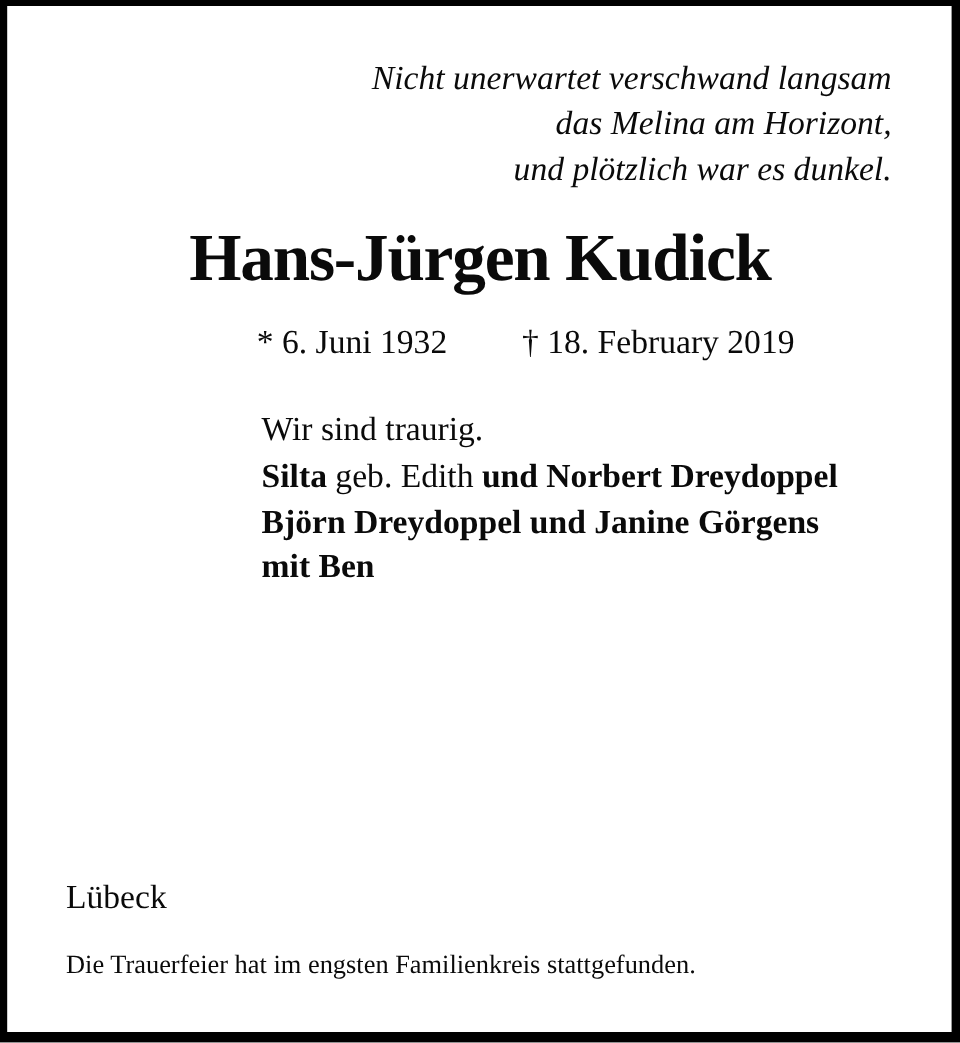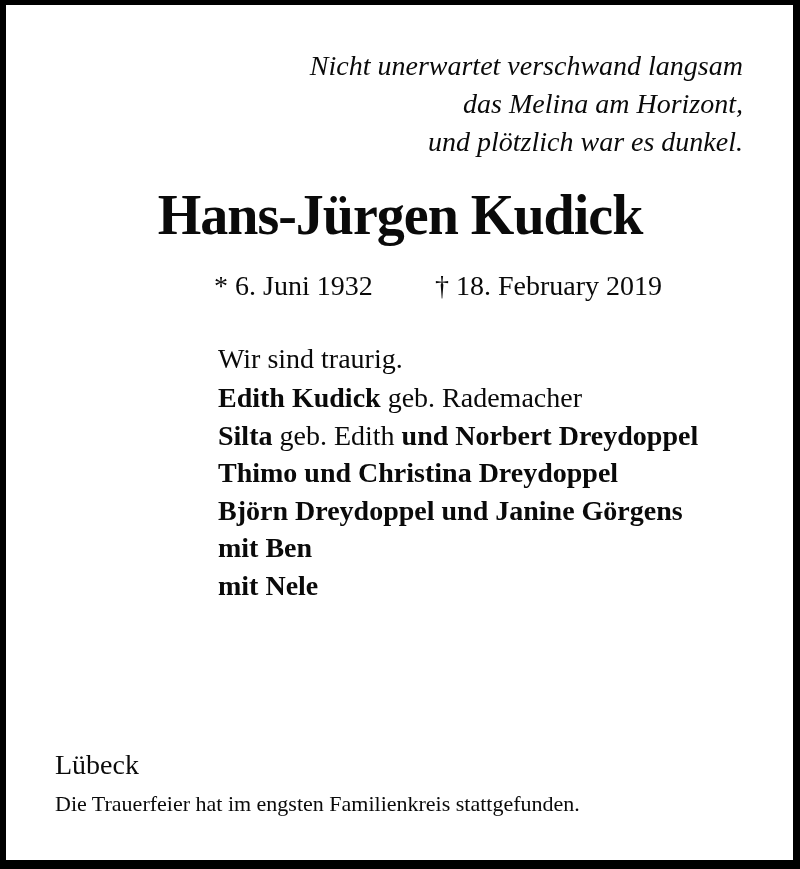--- a/index.html
+++ b/index.html
@@ -75,21 +75,20 @@
   }
   .mourner-line .bold { font-weight: bold; }
   .mourner-line .regular { font-weight: normal; }
   .place {
     position: absolute;
     top: 735px;
     left: 55px;
     font-size: 28px;
     line-height: 28px;
     white-space: nowrap;
-    margin-top: 16px;
   }
   .closing {
     position: absolute;
     top: 790px;
     left: 55px;
     font-size: 22px;
     line-height: 28px;
     white-space: nowrap;
   }
 </style>
@@ -106,23 +105,20 @@
   </div>
 
   <h1 class="title">Hans-Jürgen Kudick</h1>
 
   <div class="date birth">* 6. Juni 1932</div>
   <div class="date death">† 18. February 2019</div>
 
   <div class="intro">Wir sind traurig.</div>
 
   <div class="mourners">
-      <div class="mourner-line"><span class="bold">Edith Kudick</span><span class="regular"> geb. Rademacher</span></div>
       <div class="mourner-line"><span class="bold">Silta</span><span class="regular"> geb. Edith </span><span class="bold">und Norbert Dreydoppel</span></div>
-      <div class="mourner-line"><span class="bold">Thimo und Christina Dreydoppel</span></div>
       <div class="mourner-line"><span class="bold">Björn Dreydoppel und Janine Görgens</span></div>
       <div class="mourner-line"><span class="bold">mit Ben</span></div>
-      <div class="mourner-line"><span class="bold">mit Nele</span></div>
     </div>
 
   <div class="place">Lübeck</div>
   <div class="closing">Die Trauerfeier hat im engsten Familienkreis stattgefunden.</div>
 </div>
 
 </body></html>

